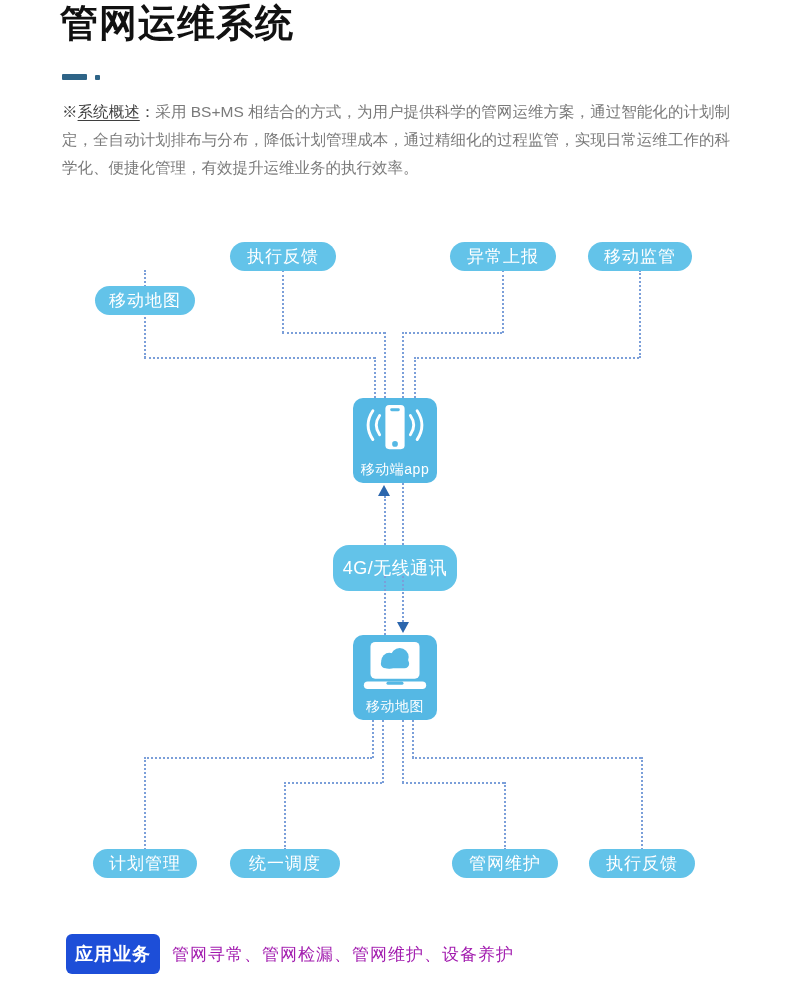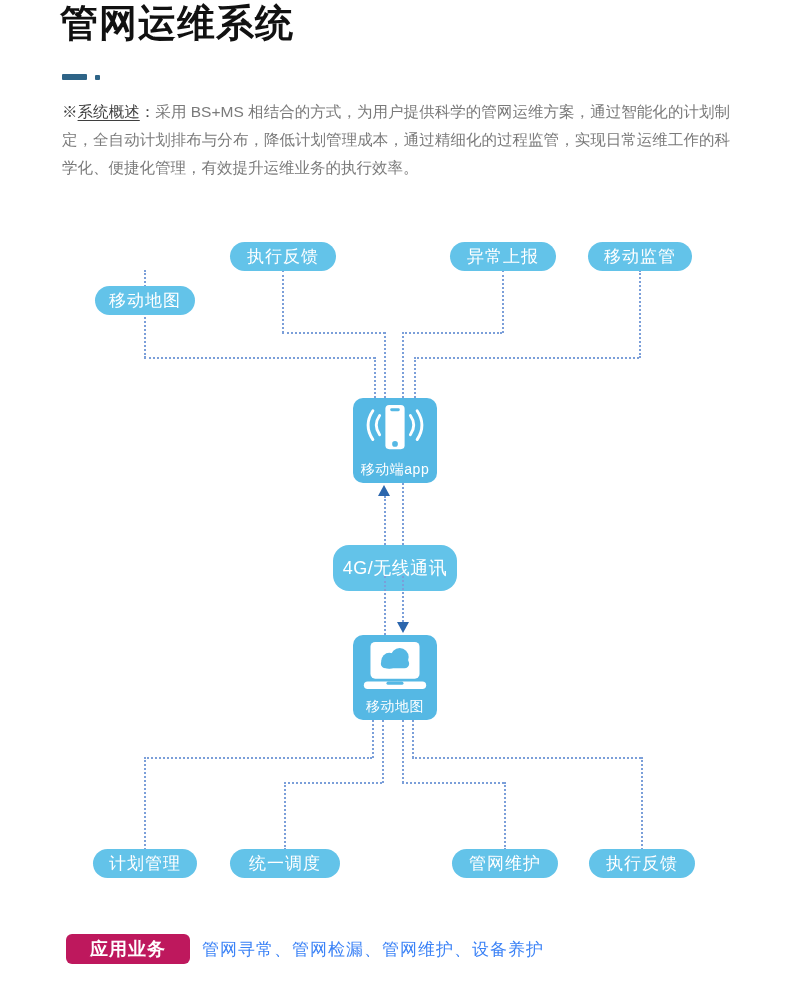--- a/index.html
+++ b/index.html
@@ -32,23 +32,23 @@
             display:flex;flex-direction:column;align-items:center;justify-content:space-between;
             box-sizing:border-box;padding:6px 0 7px 0;}
   .node-box .box-label{color:#ffffff;font-size:14px;letter-spacing:0.5px;line-height:1;}
 
   .arrow-up{position:absolute;width:0;height:0;border-left:6px solid transparent;
             border-right:6px solid transparent;border-bottom:11px solid #2b66ad;}
   .arrow-down{position:absolute;width:0;height:0;border-left:6px solid transparent;
             border-right:6px solid transparent;border-top:11px solid #2b66ad;}
 
   .footer-row{position:absolute;left:66px;top:934px;display:flex;align-items:center;}
-  .badge{display:inline-flex;align-items:center;justify-content:center;height:30px;padding:0 24px;
-         background:#be185d;color:#ffffff;font-size:18px;font-weight:bold;border-radius:6px;letter-spacing:1px;}
-  .footer-text{margin-left:12px;font-size:17px;color:#3b82f6;letter-spacing:1px;}
+  .badge{display:inline-flex;align-items:center;justify-content:center;height:40px;padding:0 9px;
+         background:#1d4ed8;color:#ffffff;font-size:18px;font-weight:bold;border-radius:6px;letter-spacing:1px;}
+  .footer-text{margin-left:12px;font-size:17px;color:#a21caf;letter-spacing:1px;}
 </style>
 </head>
 <body>
 
 <div class="page">
 
   <h1 class="title">管网运维系统</h1>
 
   <div class="decor">
     <span class="bar"></span><span class="dot"></span>

